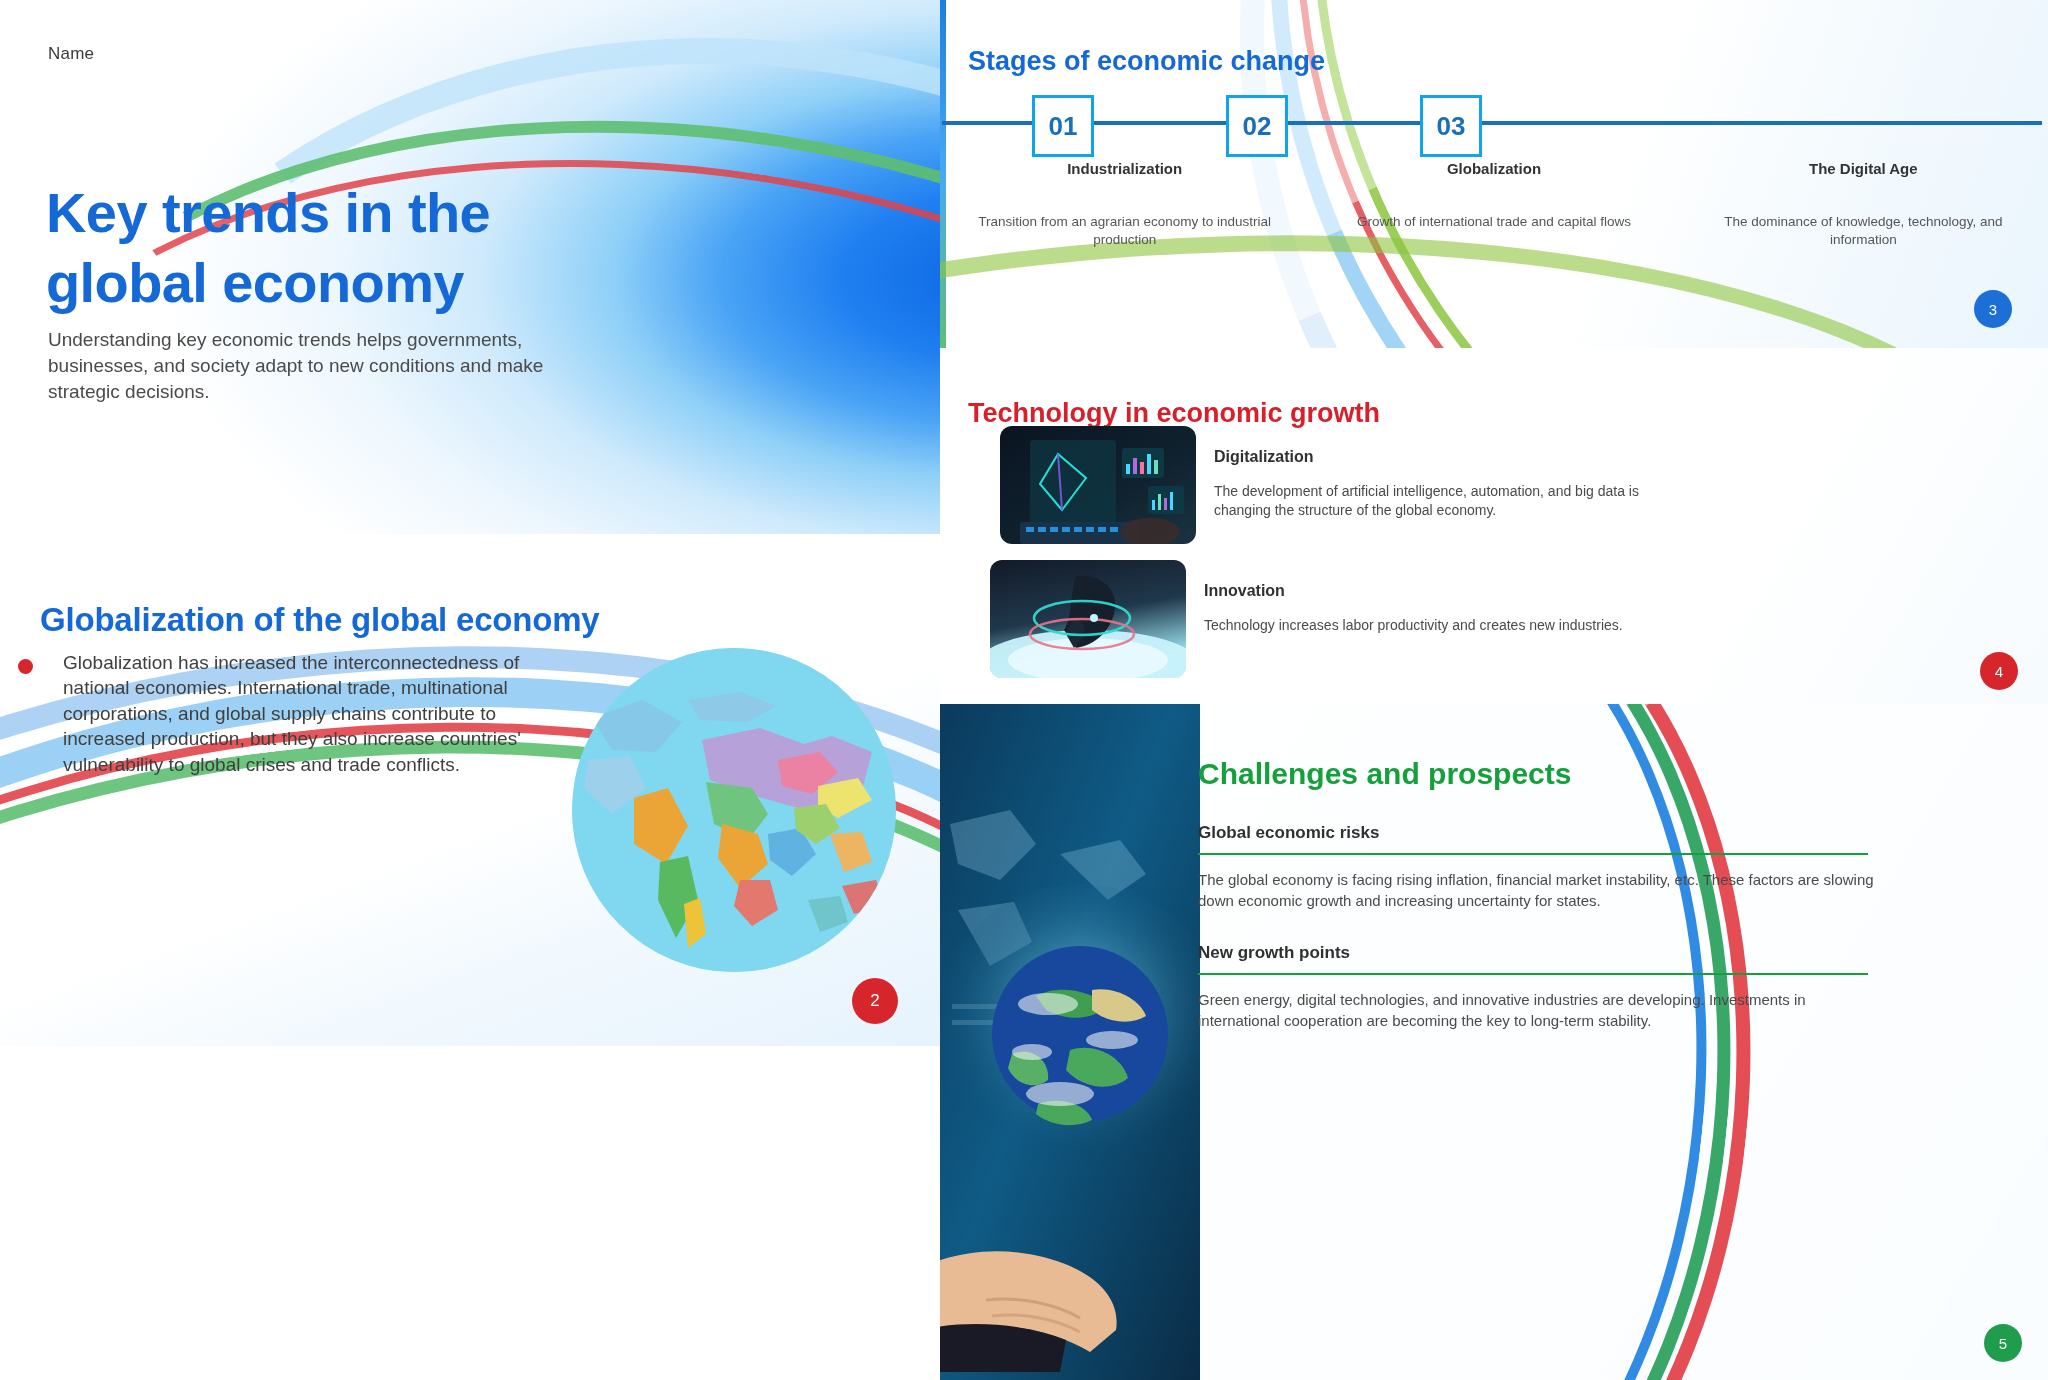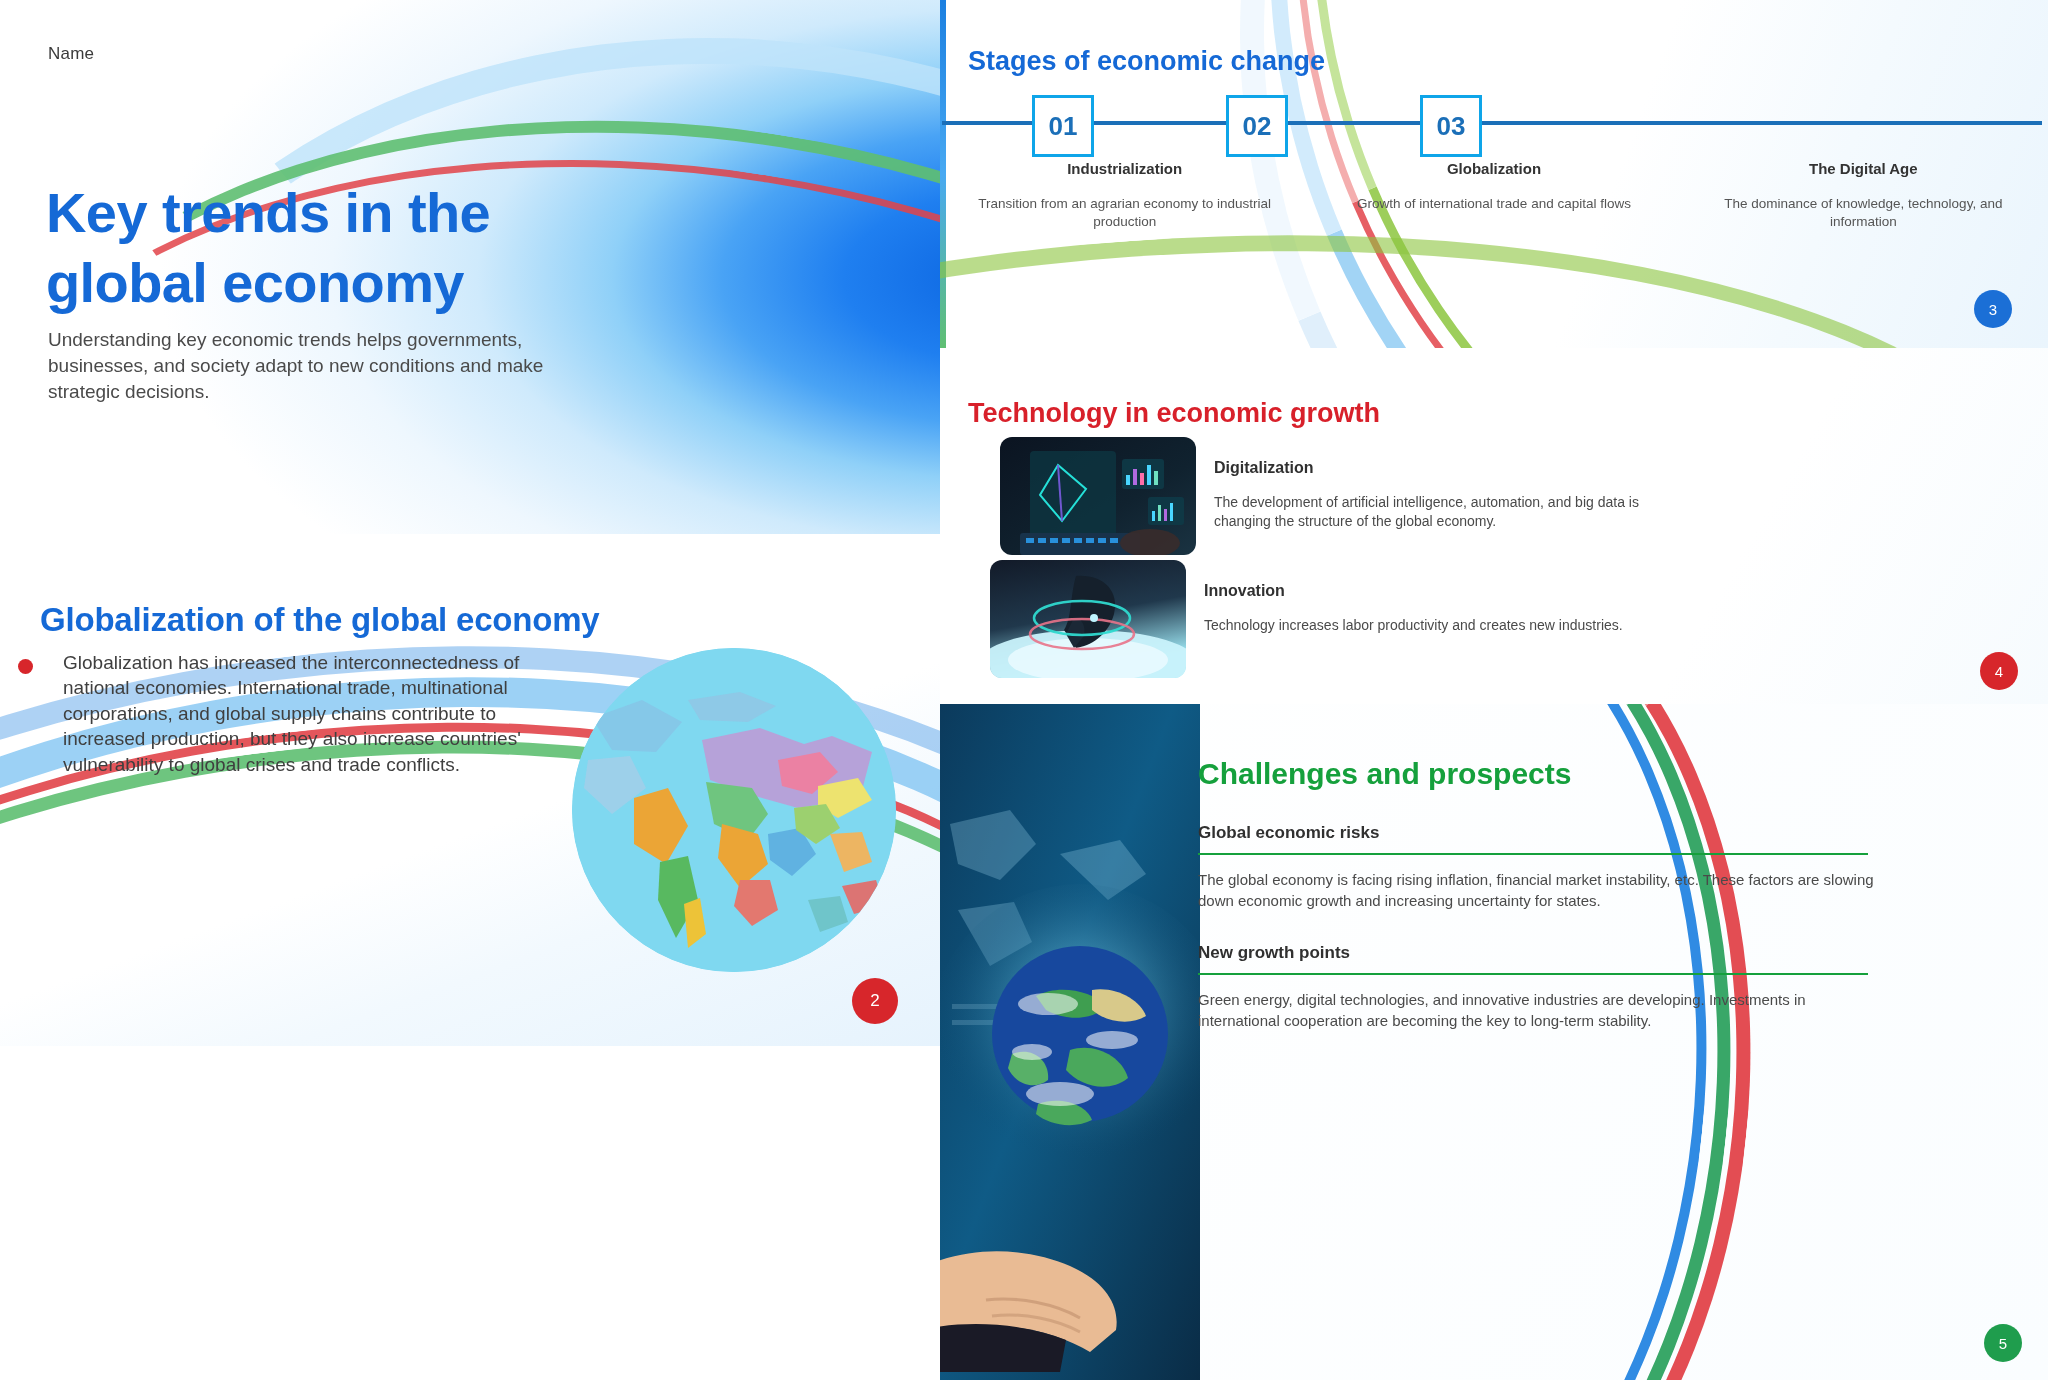--- a/index.html
+++ b/index.html
@@ -61,34 +61,34 @@
   #slide-stages .t4{left:300px;top:-700px;width:1420px;height:1420px;border-width:24px;border-bottom-color:#ddeefb;border-left-color:#f0f8fe;transform:rotate(22deg);opacity:.9;}
   #slide-stages .t5{left:-700px;top:240px;width:1800px;height:700px;border-width:16px;border-top-color:#8dc63f;border-right-color:#cfe8a3;transform:rotate(-4deg);opacity:.6;}
   .stages-title{position:absolute;left:28px;top:24px;font-size:27px;font-weight:700;color:#1569d6;}
   .timeline{position:absolute;left:0;top:95px;width:100%;height:60px;}
   .tl-line{position:absolute;left:2px;top:26px;width:1100px;height:4px;background:#1b6fb8;}
   .tl-node{position:absolute;top:0;width:56px;height:56px;background:#fff;border:3px solid #0ea5e9;
      display:flex;align-items:center;justify-content:center;font-size:26px;font-weight:700;color:#1b6fb8;}
   .tl-cols{position:absolute;left:0;top:160px;width:100%;display:flex;}
   .tl-col{flex:1;text-align:center;padding:0 14px;box-sizing:border-box;}
   .tl-col .cap{font-size:15px;font-weight:700;color:#333;}
-  .tl-col .desc{margin-top:18px;font-size:13.5px;line-height:1.32;color:#555;}
+  .tl-col .desc{margin-top:36px;font-size:13.5px;line-height:1.32;color:#555;}
   #stages-page{right:36px;bottom:20px;width:38px;height:38px;background:#1b6fd6;font-size:15px;}
 
   
   #slide-tech{left:940px;top:348px;width:1108px;height:356px;}
   #slide-tech .bg{position:absolute;inset:0;background:linear-gradient(120deg,#ffffff 0%,#ffffff 70%,#f6fbfe 100%);}
   #slide-tech .w1{left:300px;top:-520px;width:1150px;height:1400px;border-width:11px;border-bottom-color:#e2444a;border-right-color:#ef8b8b;transform:rotate(-9deg);opacity:.95;}
   #slide-tech .w2{left:322px;top:-520px;width:1150px;height:1400px;border-width:10px;border-bottom-color:#16a0a8;border-right-color:#63c7cc;transform:rotate(-9deg);opacity:.95;}
   #slide-tech .w3{left:344px;top:-520px;width:1150px;height:1400px;border-width:7px;border-bottom-color:#1b7fe0;border-right-color:#74b4ef;transform:rotate(-9deg);opacity:.9;}
   #slide-tech .w4{left:364px;top:-520px;width:1150px;height:1400px;border-width:5px;border-bottom-color:#8dc63f;border-right-color:#bfe08c;transform:rotate(-9deg);opacity:.9;}
   #slide-tech .w5{left:260px;top:-540px;width:1190px;height:1440px;border-width:18px;border-bottom-color:#dceefb;border-right-color:#eff7fd;transform:rotate(-9deg);opacity:.9;}
   .tech-title{position:absolute;left:28px;top:28px;font-size:27px;font-weight:700;color:#d8202a;}
   .tech-row{position:absolute;display:flex;gap:18px;align-items:flex-start;}
-  #tech-row-1{left:28px;top:89px;padding-left:32px;}
+  #tech-row-1{left:28px;top:78px;padding-left:32px;}
   #tech-row-2{left:28px;top:212px;padding-left:22px;}
   .thumb{width:196px;height:118px;border-radius:12px;overflow:hidden;flex:0 0 auto;position:relative;}
   .thumb svg{display:block;}
   .tech-txt{width:470px;padding-top:22px;}
   .tech-h{font-size:16px;font-weight:700;color:#303030;}
   .tech-p{margin-top:16px;font-size:14px;line-height:1.38;color:#4a4a4a;}
   #tech-page{right:30px;bottom:14px;width:38px;height:38px;background:#d7262b;font-size:15px;}
 
   
   #slide-chal{left:940px;top:704px;width:1108px;height:676px;}

